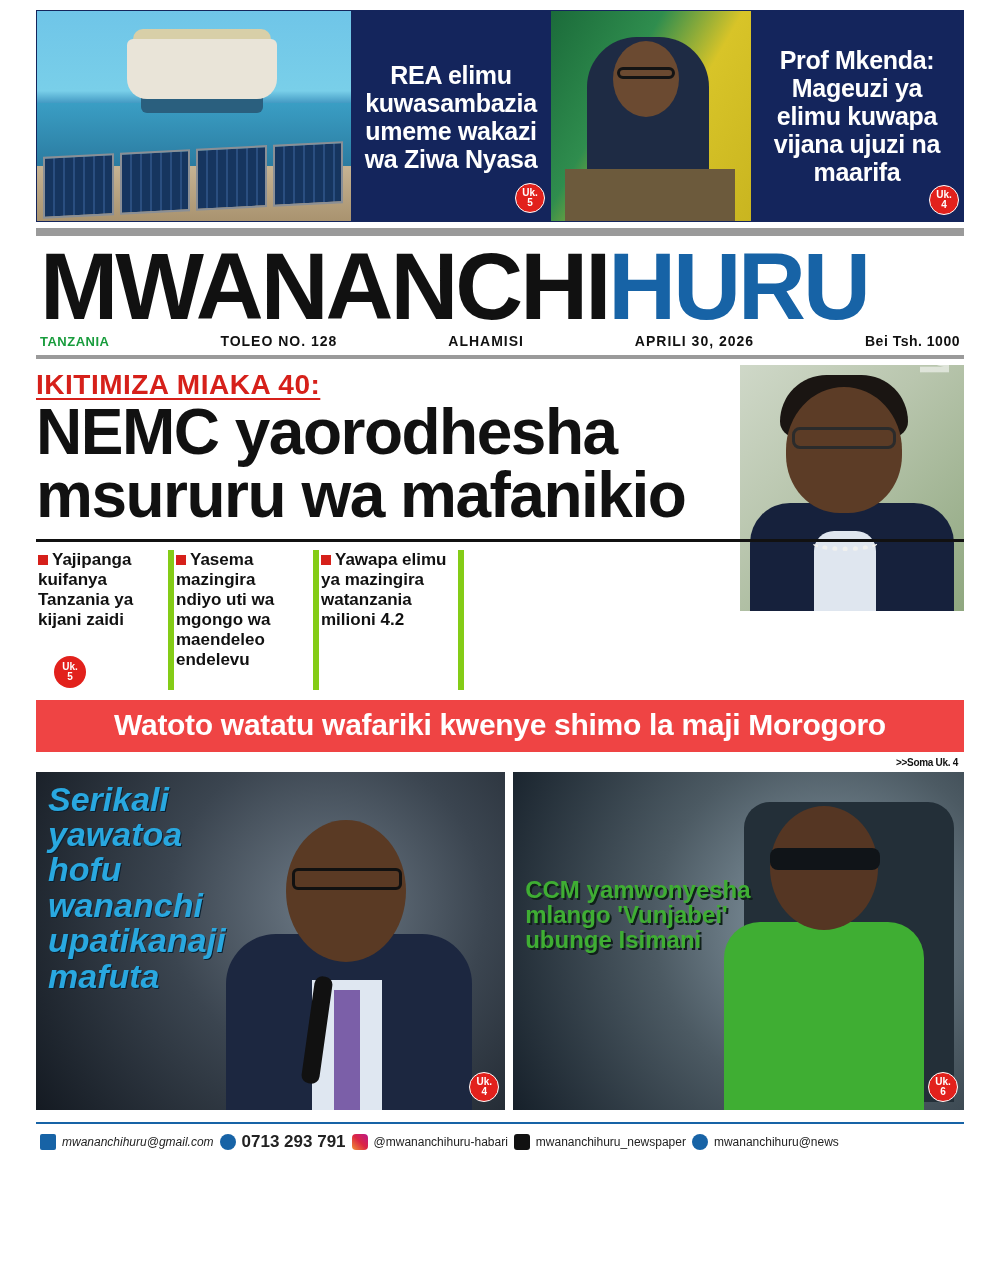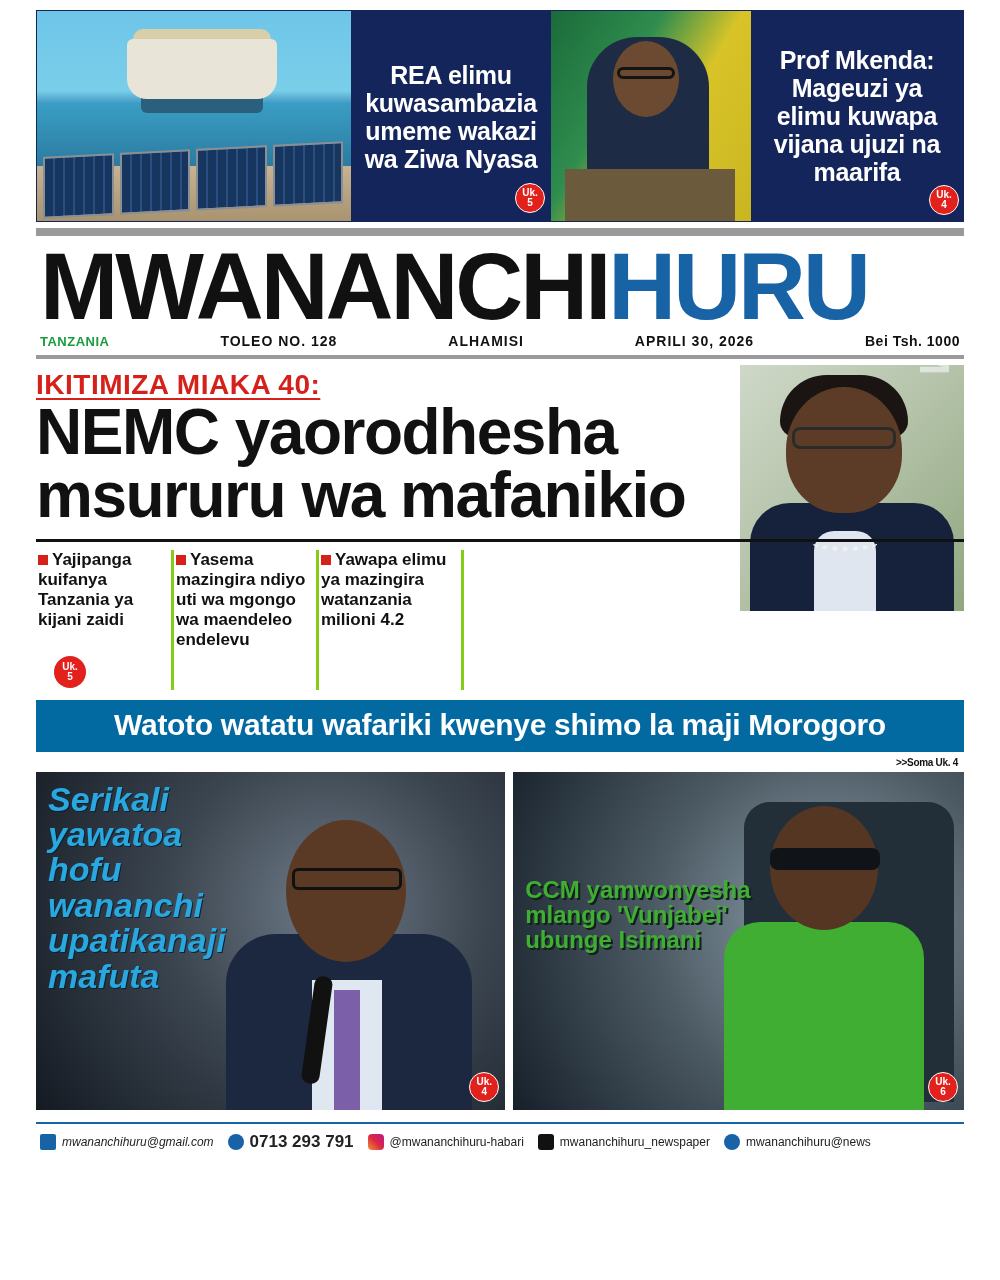--- a/index.html
+++ b/index.html
@@ -170,21 +170,21 @@
     position: absolute; left: 72px; bottom: 60px; width: 66px; height: 16px;
     border-bottom: 5px dotted #f0f0ee; border-radius: 50%;
   }
 
   .bullets {
     display: flex; margin-top: 12px; border-top: 3px solid #111;
     padding-top: 8px; position: relative;
   }
   .bullets .col {
     width: 145px; padding: 0 10px 0 2px; font-size: 17px; line-height: 1.18;
-    font-weight: 600; color: #111; border-right: 3px solid #84cc16;
+    font-weight: 600; color: #111; border-right: 6px solid #84cc16;
     min-height: 140px; position: relative;
   }
   .bullets .col:first-child { width: 138px; }
   .bullets .col .sq {
     display: inline-block; width: 10px; height: 10px; background: #d6201a;
     margin-right: 4px;
   }
   .caption-box {
     width: 200px; margin-left: 14px; background: #e9ede7;
     font-style: italic; font-size: 12.5px; line-height: 1.35;
@@ -192,21 +192,21 @@
   }
   .uk-inline {
     position: absolute; left: 18px; bottom: 2px;
     width: 32px; height: 32px; border-radius: 50%; background: #e2211c;
     color: #fff; font-size: 10px; font-weight: bold;
     display: flex; flex-direction: column; align-items: center; justify-content: center; line-height: 1;
   }
 
   
   .banner {
-    margin-top: 10px; background: #0369a1; color: #fff;
+    margin-top: 10px; background: #ef4444; color: #fff;
     font-size: 30px; font-weight: bold; text-align: center;
     padding: 8px 10px 10px 10px; letter-spacing: -0.3px;
     position: relative;
   }
   .banner .soma {
     position: absolute; right: 6px; bottom: -16px; color: #111;
     font-size: 10px; font-weight: bold;
   }
 
   
@@ -270,21 +270,21 @@
   }
   .b-right-head {
     position: absolute; left: 12px; top: 106px; width: 240px;
     color: #3fae33; font-size: 24px; font-weight: bold; line-height: 1.04;
     text-shadow: 2px 2px 0 #10201a;
   }
 
   
   .footer {
     margin-top: 12px; border-top: 2px solid #1763a6;
-    display: flex; align-items: center; gap: 14px;
+    display: flex; align-items: center; gap: 6px;
     font-size: 12px; color: #222; padding: 8px 4px 0 4px;
   }
   .footer .item { display: flex; align-items: center; gap: 6px; }
   .footer .em { font-style: italic; }
   .footer .phone { font-weight: bold; font-size: 17px; }
   .ic {
     width: 16px; height: 16px; display: inline-block; border-radius: 4px;
     background: #1763a6;
   }
   .ic.ig { background: linear-gradient(45deg,#f09433,#dc2743,#bc1888); }

